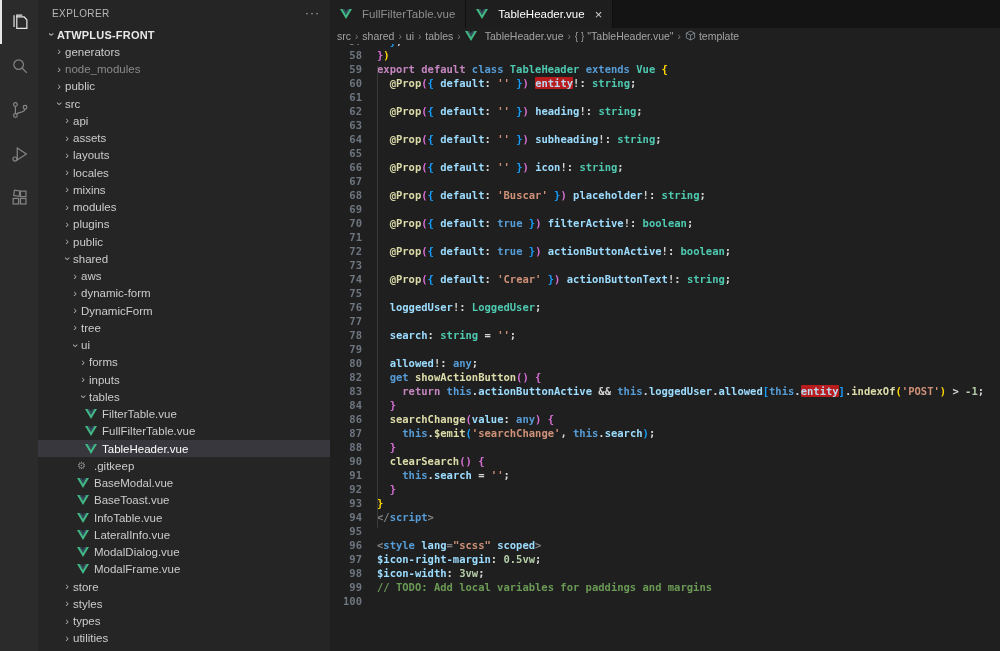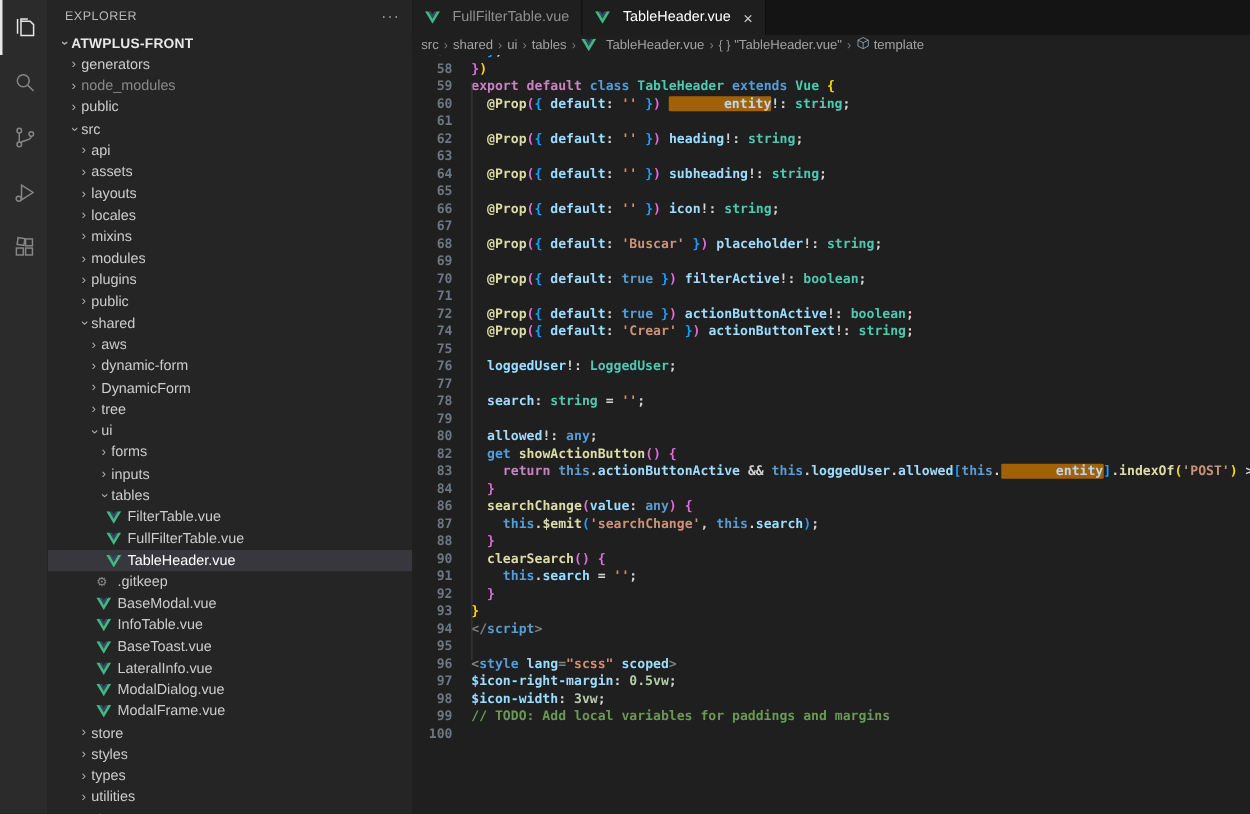--- a/index.html
+++ b/index.html
@@ -66,21 +66,21 @@
   .tk-fn  { color:#DCDCAA; }
   .tk-prop{ color:#9CDCFE; }
   .tk-str { color:#CE9178; }
   .tk-num { color:#B5CEA8; }
   .tk-cmt { color:#6A9955; }
   .tk-pun { color:#D4D4D4; }
   .tk-b1  { color:#FFD700; }
   .tk-b2  { color:#DA70D6; }
   .tk-b3  { color:#179FFF; }
   .tk-tagp{ color:#808080; }
-  .tk-hl  { color:#bcd7ee; background:#a16207; border-radius:1px;padding-left:44px; }
+  .tk-hl  { color:#bcd7ee; background:#b91c1c; border-radius:1px; }
 </style>
 </head>
 <body>
 
 <div class="app">
 
   <div class="activitybar">
     <div class="ab-item active">
       <svg viewBox="0 0 24 24">
           <path d="M8.5 6.5h8l3 3v9.5h-11z"></path>
@@ -253,30 +253,30 @@
           </span>
           <span class="tree-label">BaseModal.vue</span>
         </div>
         <div class="tree-row" style="padding-left: 39px;">
           <span class="tree-icon">
             <svg width="12" height="10" viewBox="0 0 12 10">
               <path d="M0 0h2.6L6 5.4 9.4 0H12L6 10z" fill="#41B883"></path>
               <path d="M2.6 0h1.9L6 2.4 7.5 0h1.9L6 6.1z" fill="#35495E"></path>
             </svg>
           </span>
+          <span class="tree-label">BaseToast.vue</span>
+        </div>
+        <div class="tree-row" style="padding-left: 39px;">
+          <span class="tree-icon">
+            <svg width="12" height="10" viewBox="0 0 12 10">
+              <path d="M0 0h2.6L6 5.4 9.4 0H12L6 10z" fill="#41B883"></path>
+              <path d="M2.6 0h1.9L6 2.4 7.5 0h1.9L6 6.1z" fill="#35495E"></path>
+            </svg>
+          </span>
           <span class="tree-label">InfoTable.vue</span>
-        </div>
-        <div class="tree-row" style="padding-left: 39px;">
-          <span class="tree-icon">
-            <svg width="12" height="10" viewBox="0 0 12 10">
-              <path d="M0 0h2.6L6 5.4 9.4 0H12L6 10z" fill="#41B883"></path>
-              <path d="M2.6 0h1.9L6 2.4 7.5 0h1.9L6 6.1z" fill="#35495E"></path>
-            </svg>
-          </span>
-          <span class="tree-label">BaseToast.vue</span>
         </div>
         <div class="tree-row" style="padding-left: 39px;">
           <span class="tree-icon">
             <svg width="12" height="10" viewBox="0 0 12 10">
               <path d="M0 0h2.6L6 5.4 9.4 0H12L6 10z" fill="#41B883"></path>
               <path d="M2.6 0h1.9L6 2.4 7.5 0h1.9L6 6.1z" fill="#35495E"></path>
             </svg>
           </span>
           <span class="tree-label">LateralInfo.vue</span>
         </div>
@@ -394,20 +394,21 @@
           <div class="line"><span class="gutter">63</span><span class="line-content"></span></div>
           <div class="line"><span class="gutter">64</span><span class="line-content"><span class="tk-pun">  </span><span class="tk-fn">@Prop</span><span class="tk-b2">(</span><span class="tk-b3">{</span><span class="tk-pun"> </span><span class="tk-prop">default</span><span class="tk-pun">: </span><span class="tk-str">''</span><span class="tk-pun"> </span><span class="tk-b3">}</span><span class="tk-b2">)</span><span class="tk-pun"> </span><span class="tk-prop">subheading</span><span class="tk-pun">!: </span><span class="tk-type">string</span><span class="tk-pun">;</span></span></div>
           <div class="line"><span class="gutter">65</span><span class="line-content"></span></div>
           <div class="line"><span class="gutter">66</span><span class="line-content"><span class="tk-pun">  </span><span class="tk-fn">@Prop</span><span class="tk-b2">(</span><span class="tk-b3">{</span><span class="tk-pun"> </span><span class="tk-prop">default</span><span class="tk-pun">: </span><span class="tk-str">''</span><span class="tk-pun"> </span><span class="tk-b3">}</span><span class="tk-b2">)</span><span class="tk-pun"> </span><span class="tk-prop">icon</span><span class="tk-pun">!: </span><span class="tk-type">string</span><span class="tk-pun">;</span></span></div>
           <div class="line"><span class="gutter">67</span><span class="line-content"></span></div>
           <div class="line"><span class="gutter">68</span><span class="line-content"><span class="tk-pun">  </span><span class="tk-fn">@Prop</span><span class="tk-b2">(</span><span class="tk-b3">{</span><span class="tk-pun"> </span><span class="tk-prop">default</span><span class="tk-pun">: </span><span class="tk-str">'Buscar'</span><span class="tk-pun"> </span><span class="tk-b3">}</span><span class="tk-b2">)</span><span class="tk-pun"> </span><span class="tk-prop">placeholder</span><span class="tk-pun">!: </span><span class="tk-type">string</span><span class="tk-pun">;</span></span></div>
           <div class="line"><span class="gutter">69</span><span class="line-content"></span></div>
           <div class="line"><span class="gutter">70</span><span class="line-content"><span class="tk-pun">  </span><span class="tk-fn">@Prop</span><span class="tk-b2">(</span><span class="tk-b3">{</span><span class="tk-pun"> </span><span class="tk-prop">default</span><span class="tk-pun">: </span><span class="tk-kw2">true</span><span class="tk-pun"> </span><span class="tk-b3">}</span><span class="tk-b2">)</span><span class="tk-pun"> </span><span class="tk-prop">filterActive</span><span class="tk-pun">!: </span><span class="tk-type">boolean</span><span class="tk-pun">;</span></span></div>
           <div class="line"><span class="gutter">71</span><span class="line-content"></span></div>
           <div class="line"><span class="gutter">72</span><span class="line-content"><span class="tk-pun">  </span><span class="tk-fn">@Prop</span><span class="tk-b2">(</span><span class="tk-b3">{</span><span class="tk-pun"> </span><span class="tk-prop">default</span><span class="tk-pun">: </span><span class="tk-kw2">true</span><span class="tk-pun"> </span><span class="tk-b3">}</span><span class="tk-b2">)</span><span class="tk-pun"> </span><span class="tk-prop">actionButtonActive</span><span class="tk-pun">!: </span><span class="tk-type">boolean</span><span class="tk-pun">;</span></span></div>
+          <div class="line"><span class="gutter">73</span><span class="line-content"></span></div>
           <div class="line"><span class="gutter">74</span><span class="line-content"><span class="tk-pun">  </span><span class="tk-fn">@Prop</span><span class="tk-b2">(</span><span class="tk-b3">{</span><span class="tk-pun"> </span><span class="tk-prop">default</span><span class="tk-pun">: </span><span class="tk-str">'Crear'</span><span class="tk-pun"> </span><span class="tk-b3">}</span><span class="tk-b2">)</span><span class="tk-pun"> </span><span class="tk-prop">actionButtonText</span><span class="tk-pun">!: </span><span class="tk-type">string</span><span class="tk-pun">;</span></span></div>
           <div class="line"><span class="gutter">75</span><span class="line-content"></span></div>
           <div class="line"><span class="gutter">76</span><span class="line-content"><span class="tk-pun">  </span><span class="tk-prop">loggedUser</span><span class="tk-pun">!: </span><span class="tk-type">LoggedUser</span><span class="tk-pun">;</span></span></div>
           <div class="line"><span class="gutter">77</span><span class="line-content"></span></div>
           <div class="line"><span class="gutter">78</span><span class="line-content"><span class="tk-pun">  </span><span class="tk-prop">search</span><span class="tk-pun">: </span><span class="tk-type">string</span><span class="tk-pun"> = </span><span class="tk-str">''</span><span class="tk-pun">;</span></span></div>
           <div class="line"><span class="gutter">79</span><span class="line-content"></span></div>
           <div class="line"><span class="gutter">80</span><span class="line-content"><span class="tk-pun">  </span><span class="tk-prop">allowed</span><span class="tk-pun">!: </span><span class="tk-kw2">any</span><span class="tk-pun">;</span></span></div>
           <div class="line"><span class="gutter">82</span><span class="line-content"><span class="tk-pun">  </span><span class="tk-kw2">get</span><span class="tk-pun"> </span><span class="tk-fn">showActionButton</span><span class="tk-b2">()</span><span class="tk-pun"> </span><span class="tk-b2">{</span></span></div>
           <div class="line"><span class="gutter">83</span><span class="line-content"><span class="tk-pun">    </span><span class="tk-kw">return</span><span class="tk-pun"> </span><span class="tk-kw2">this</span><span class="tk-pun">.</span><span class="tk-prop">actionButtonActive</span><span class="tk-pun"> &amp;&amp; </span><span class="tk-kw2">this</span><span class="tk-pun">.</span><span class="tk-prop">loggedUser</span><span class="tk-pun">.</span><span class="tk-prop">allowed</span><span class="tk-b3">[</span><span class="tk-kw2">this</span><span class="tk-pun">.</span><span class="tk-hl">entity</span><span class="tk-b3">]</span><span class="tk-pun">.</span><span class="tk-fn">indexOf</span><span class="tk-b1">(</span><span class="tk-str">'POST'</span><span class="tk-b1">)</span><span class="tk-pun"> &gt; </span><span class="tk-num">-1</span><span class="tk-pun">;</span></span></div>
           <div class="line"><span class="gutter">84</span><span class="line-content"><span class="tk-pun">  </span><span class="tk-b2">}</span></span></div>

